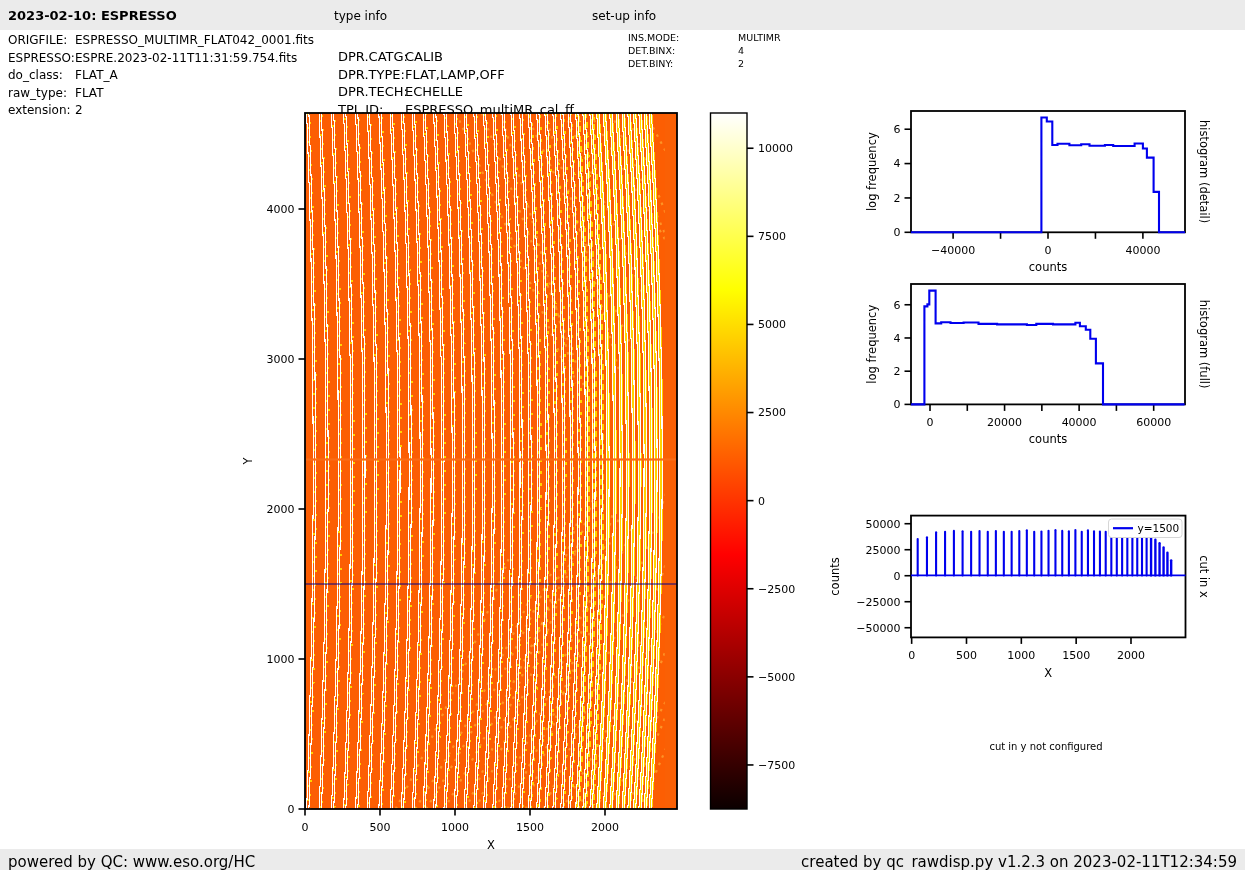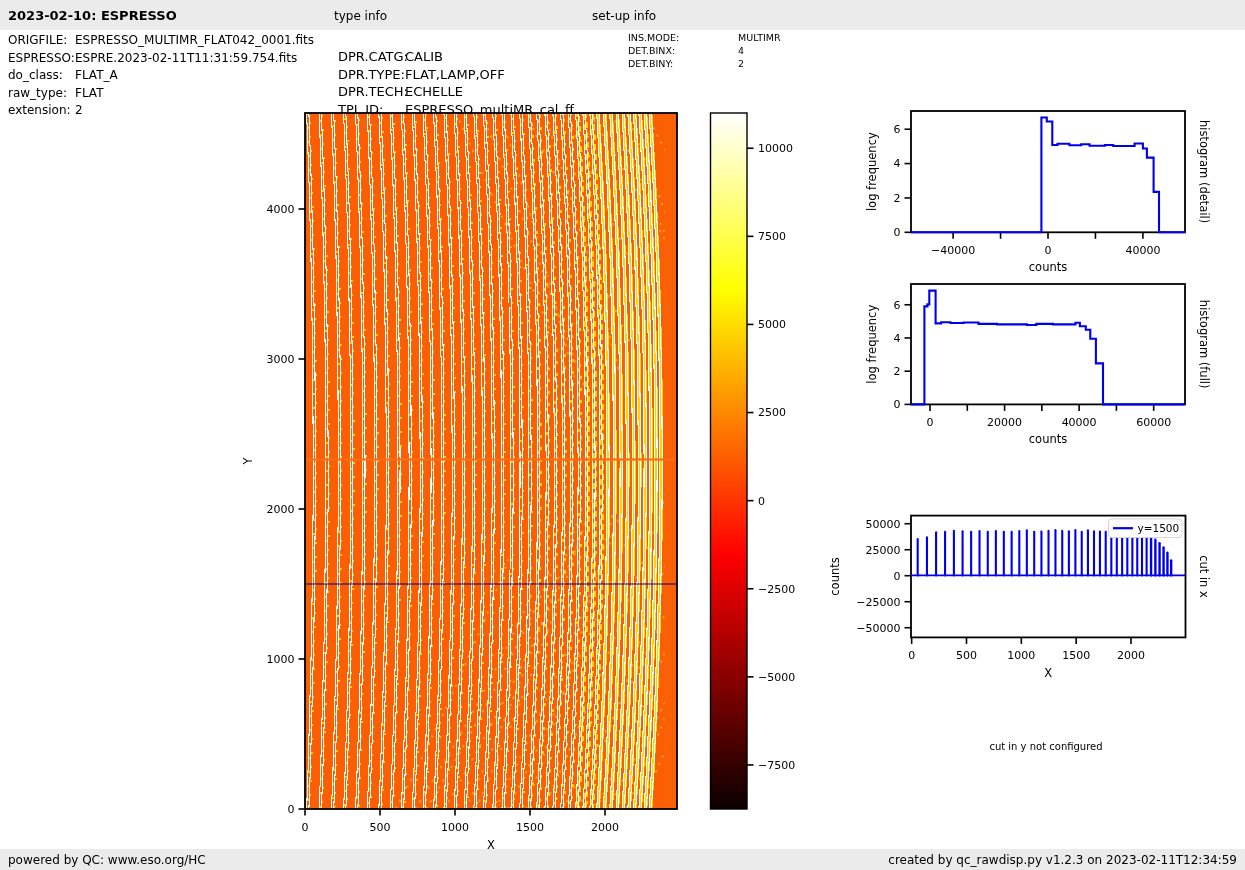--- a/index.html
+++ b/index.html
@@ -22,21 +22,21 @@
   .info-block{position:absolute;font-size:12px;line-height:17.5px;}
   #file-info-block{left:8px;top:32px;}
   #type-info-block{left:338px;top:48px;font-size:13px;}
   #setup-info-block{left:628px;top:31px;font-size:9.5px;line-height:13px;}
   .info-row{white-space:nowrap;}
   .info-label{display:inline-block;}
   #file-info-block .info-label{width:67px;}
   #type-info-block .info-label{width:67px;}
   #setup-info-block .info-label{width:110px;}
   #figure{position:absolute;left:0;top:0;}
-  .footer-text{position:absolute;top:853px;font-size:12px;}
+  .footer-text{position:absolute;top:853px;font-size:15px;}
   #footer-left{left:8px;}
   #footer-right{right:8px;}
 </style>
 </head>
 <body>
 
 <div class="strip" id="header-strip"></div>
 <div class="strip" id="footer-strip"></div>
 
 <div id="page-title">2023-02-10: ESPRESSO</div>

